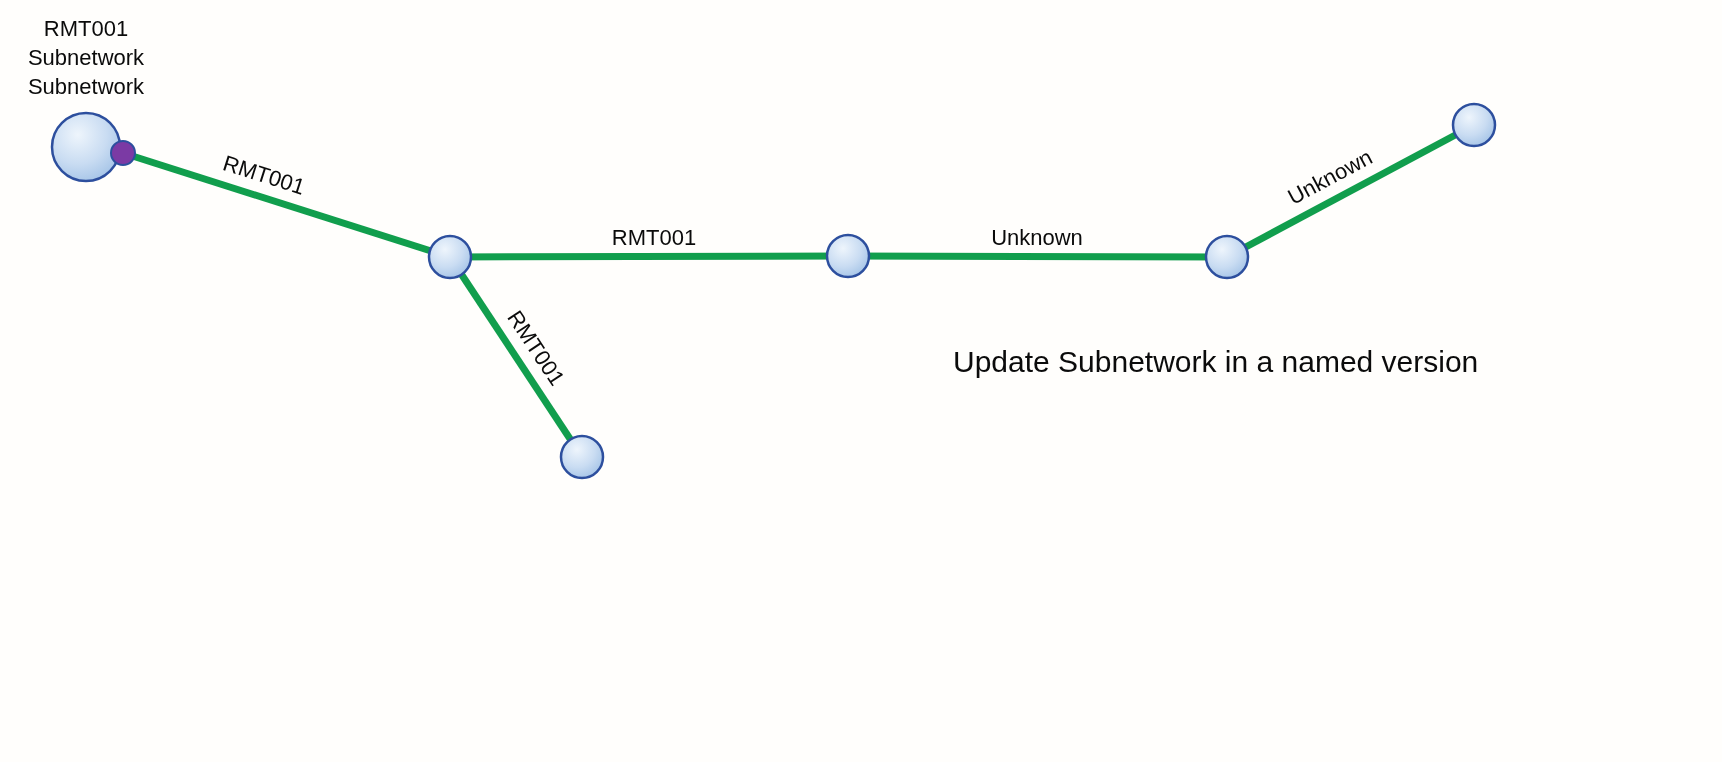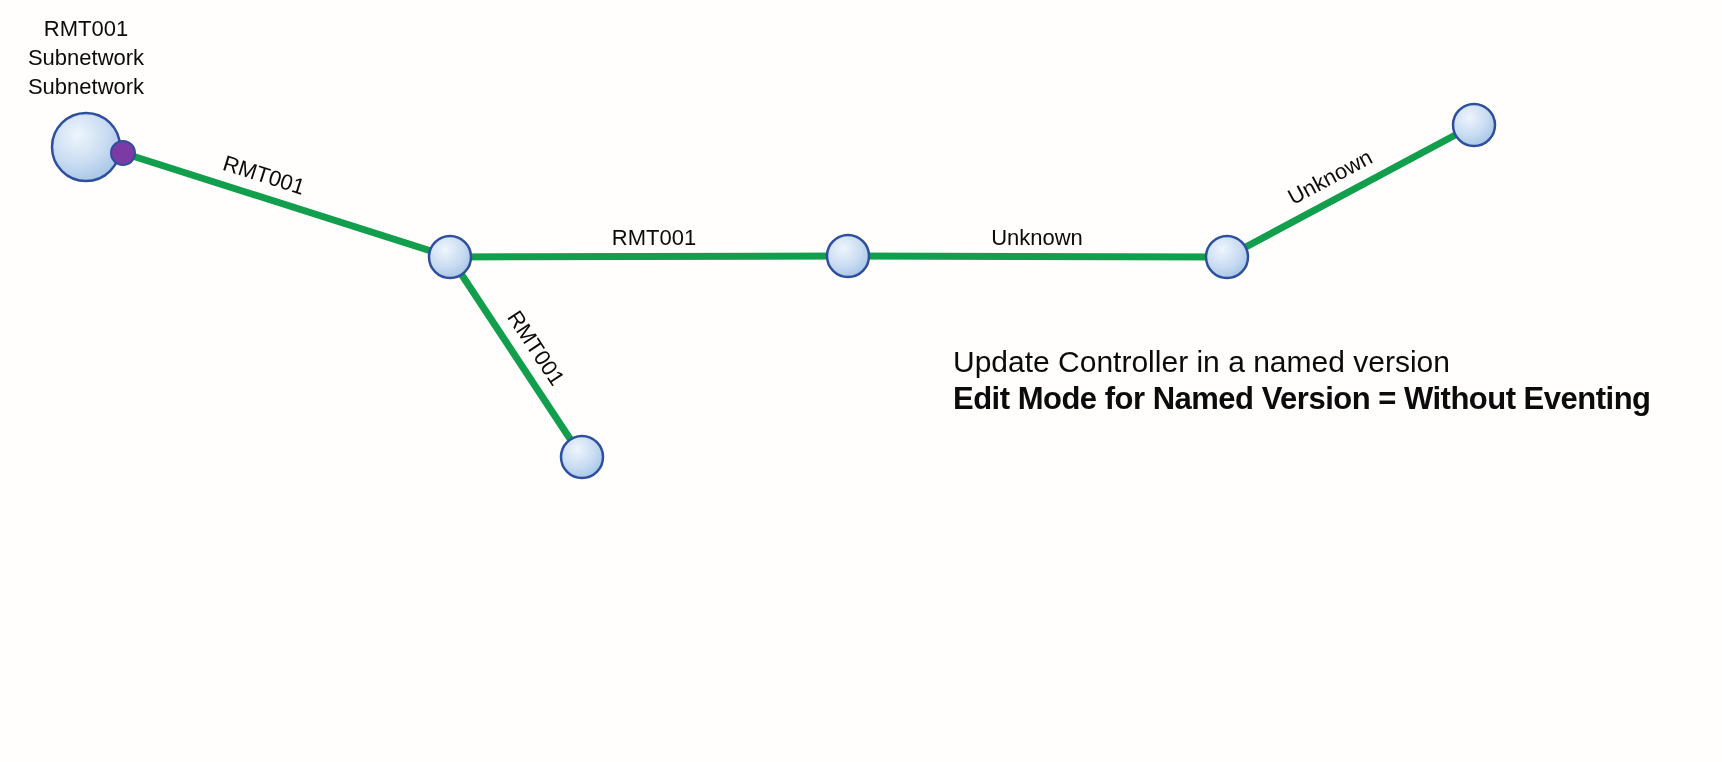--- a/index.html
+++ b/index.html
@@ -97,17 +97,16 @@
     <text class="edge-label" x="536" y="348" transform="rotate(56.6 536 348)">RMT001</text>
   </svg>
 
   <div class="controller-label">
     <div>RMT001</div>
     <div>Subnetwork</div>
     <div>Subnetwork</div>
   </div>
 
   <div class="caption">
-    <div class="caption-line1">Update Controller in a named version</div>
-    <div class="caption-line2">Edit Mode for Named Version = Without Eventing</div>
+    <div class="caption-line1">Update Subnetwork in a named version</div>
   </div>
 
 </div>
 
 </body></html>

